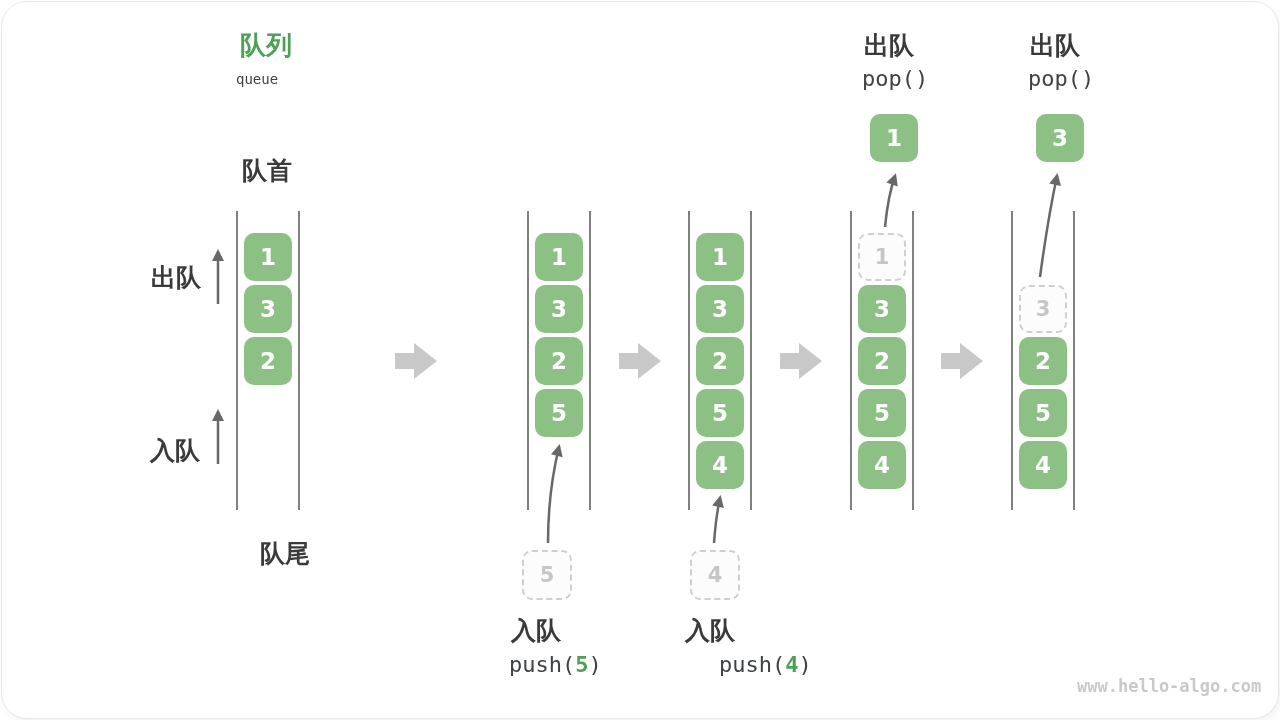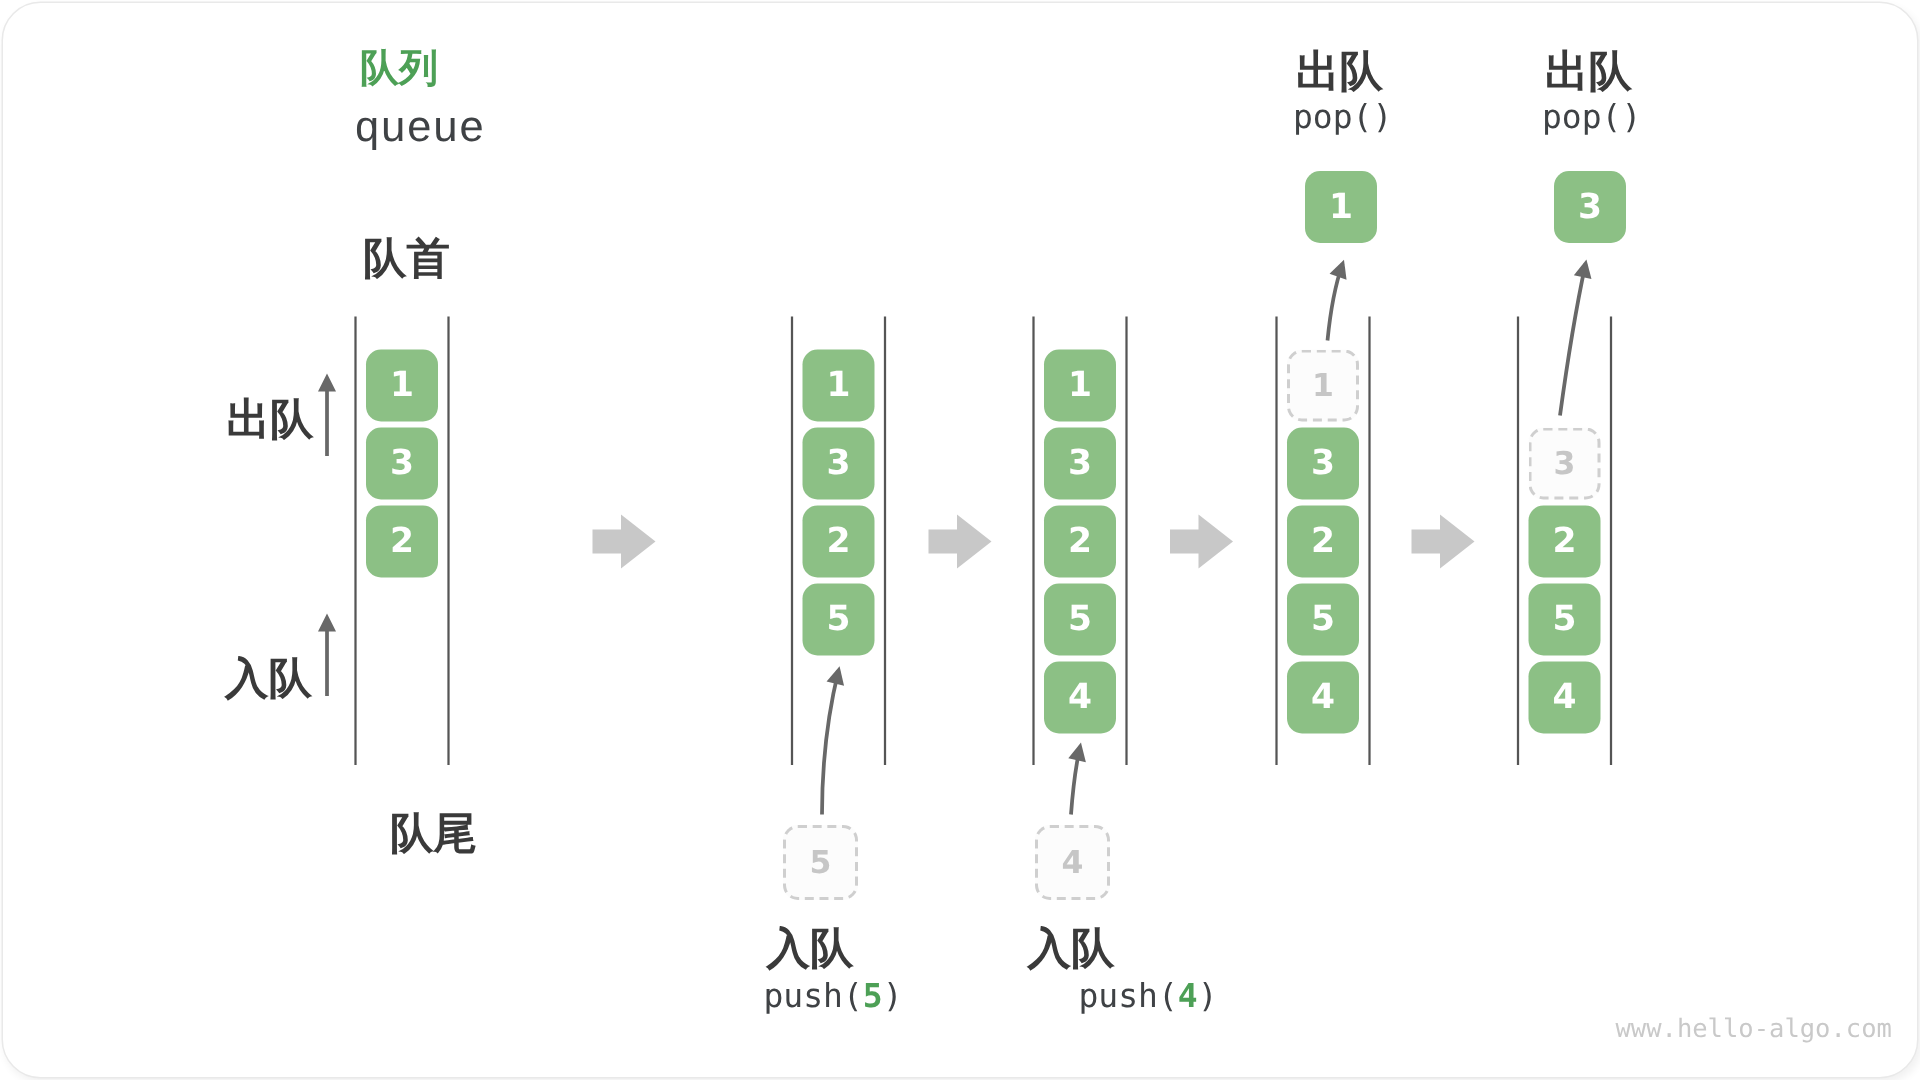--- a/index.html
+++ b/index.html
@@ -1,22 +1,22 @@
 <!DOCTYPE html>
 <html><head>
 <meta charset="utf-8">
 <style>
   html,body{margin:0;padding:0;width:1280px;height:720px;background:#fff;overflow:hidden;}
   .card{position:absolute;inset:1px;border-radius:26px;border:1px solid #e9e9e9;
         box-shadow:2px 3px 6px rgba(0,0,0,0.06);background:#fff;}
   .abs{position:absolute;line-height:1;white-space:pre;}
-  .zh{font-family:"DejaVu Sans",sans-serif;font-weight:bold;color:#3a3a3a;font-size:29px;}
+  .zh{font-family:"DejaVu Sans",sans-serif;font-weight:bold;color:#3a3a3a;font-size:25px;}
   .mono{font-family:"DejaVu Sans Mono",monospace;color:#3f4245;}
   .title-zh{font-size:26px;color:#4da056;font-family:Liberation Sans, sans-serif;font-weight:bold;}
-  .title-en{font-size:29px;font-family:Liberation Mono, monospace;}
+  .title-en{font-size:14px;}
   .code{font-size:22px;text-align:right;}
   .arg{color:#4da056;font-weight:bold;}
   .cell{position:absolute;width:48px;height:48px;background:#8cc085;border-radius:10px;
         color:#fff;font-family:"DejaVu Sans",sans-serif;font-weight:bold;font-size:23px;
         display:flex;align-items:center;justify-content:center;}
   .ghost{background:#fcfcfc;border:2px dashed #cfcfcf;box-sizing:border-box;color:#c6c6c6;font-size:21px;}
   .staging{width:50px;height:50px;}
   .watermark{font-family:"DejaVu Sans Mono",monospace;font-size:17px;color:#c9c9c9;}
   svg{position:absolute;left:0;top:0;}
 </style>
@@ -101,13 +101,13 @@
 <div class="cell" style="left:858px;top:441px;">4</div>
 
 <div class="abs zh" style="left:1030px;top:33px;">出队</div>
 <div class="abs mono code" style="left:1028px;top:68px;">pop()</div>
 <div class="cell" style="left:1036px;top:114px;">3</div>
 <div class="cell ghost" style="left:1019px;top:285px;">3</div>
 <div class="cell" style="left:1019px;top:337px;">2</div>
 <div class="cell" style="left:1019px;top:389px;">5</div>
 <div class="cell" style="left:1019px;top:441px;">4</div>
 
-<div class="abs watermark" style="left:1077px;top:678px;">www.hello-algo.com</div>
+<div class="abs watermark" style="left:1077px;top:678px;font-weight:bold;">www.hello-algo.com</div>
 
 </body></html>

